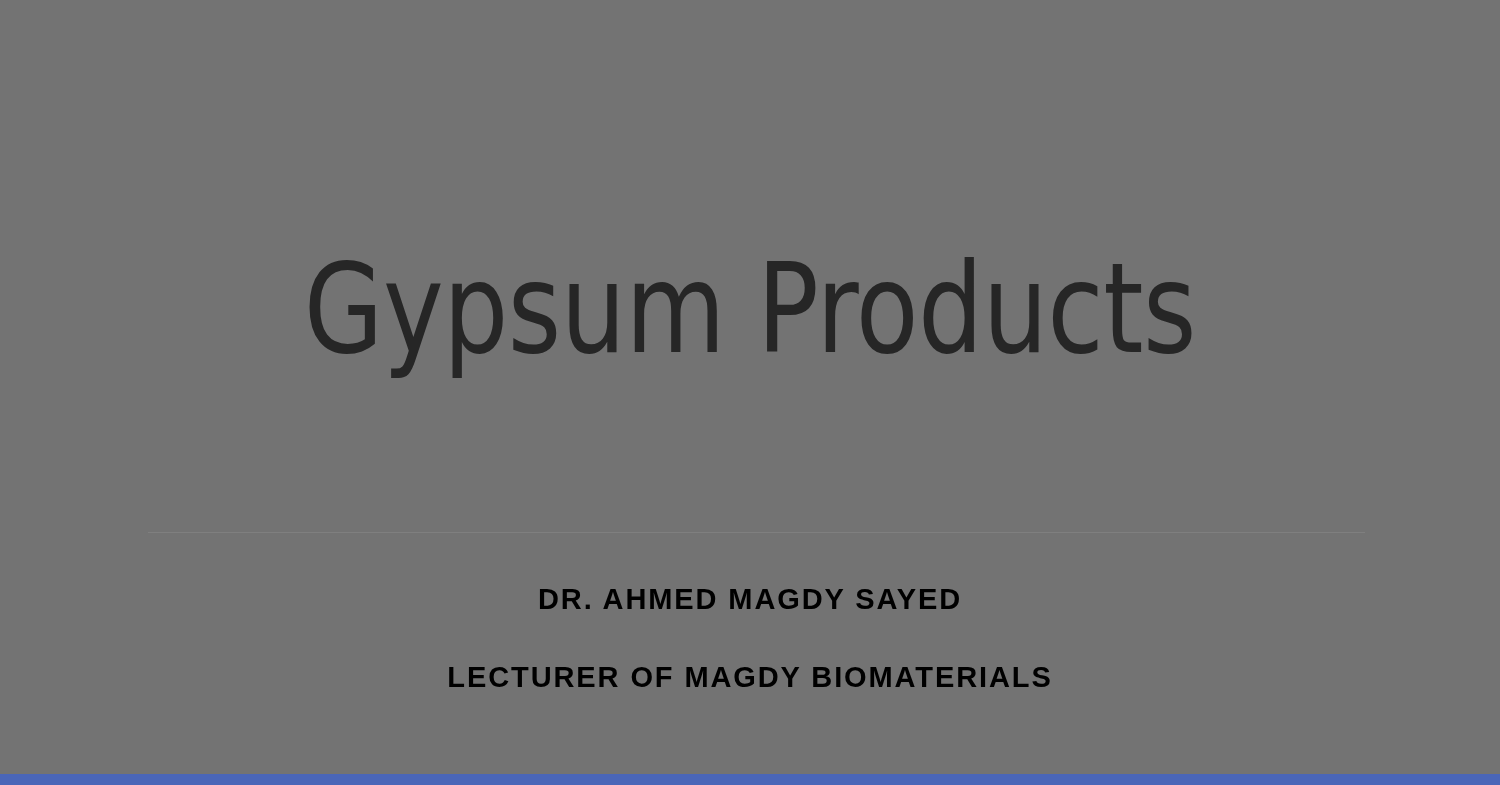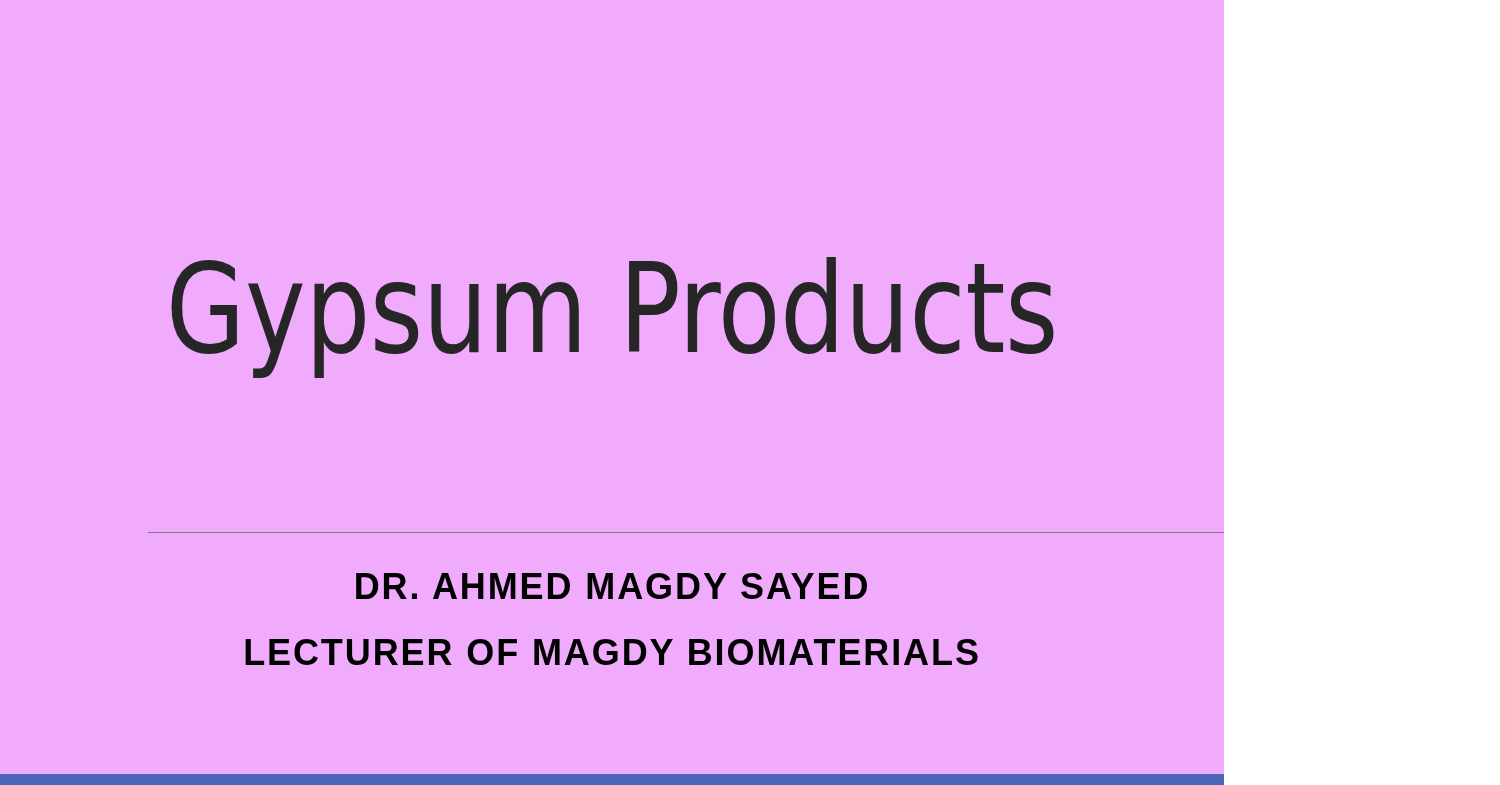--- a/index.html
+++ b/index.html
@@ -8,23 +8,23 @@
     padding: 0;
     background: #ffffff;
   }
 
   body {
     font-family: "Liberation Sans", "DejaVu Sans", sans-serif;
   }
 
   .slide {
     position: relative;
-    width: 1224px;
+    width: 1500px;
     height: 785px;
-    background: #f0abfc;
+    background: #737373;
     overflow: hidden;
     box-sizing: border-box;
   }
 
   
   .title-block {
     position: absolute;
     left: 0;
     right: 0;
     top: 222px;
@@ -62,26 +62,26 @@
   .subtitle-block {
     position: absolute;
     left: 0;
     right: 0;
     top: 552px;
     text-align: center;
   }
 
   .subtitle-line {
     font-family: "Liberation Sans", "DejaVu Sans", sans-serif;
-    font-size: 36px;
+    font-size: 29px;
     font-weight: 600;
     color: #000000;
     letter-spacing: 1.9px;
     line-height: 62px;
-    margin: 4px;
+    margin: 16px;
     white-space: nowrap;
   }
 
   
   .bottom-bar {
     position: absolute;
     left: 0;
     bottom: 0;
     width: 100%;
     height: 11px;

